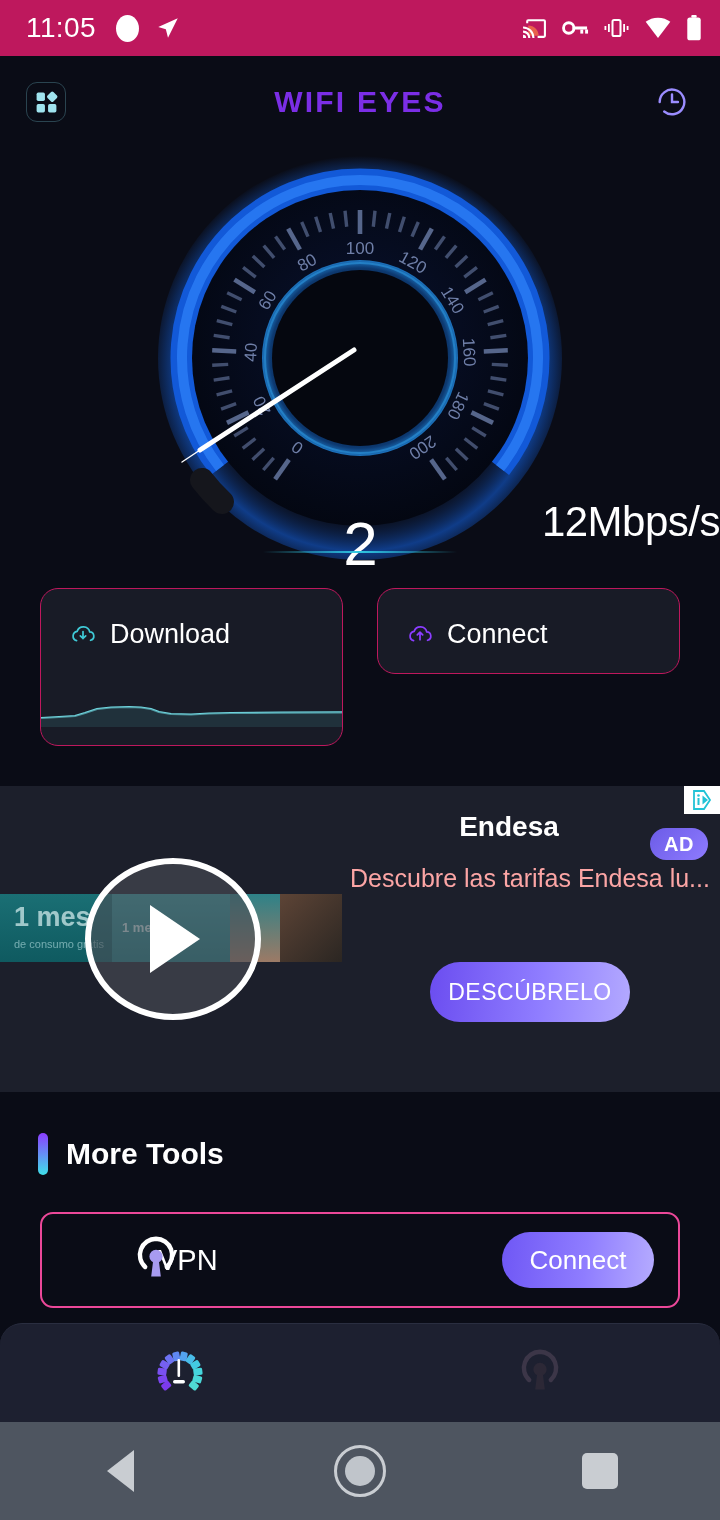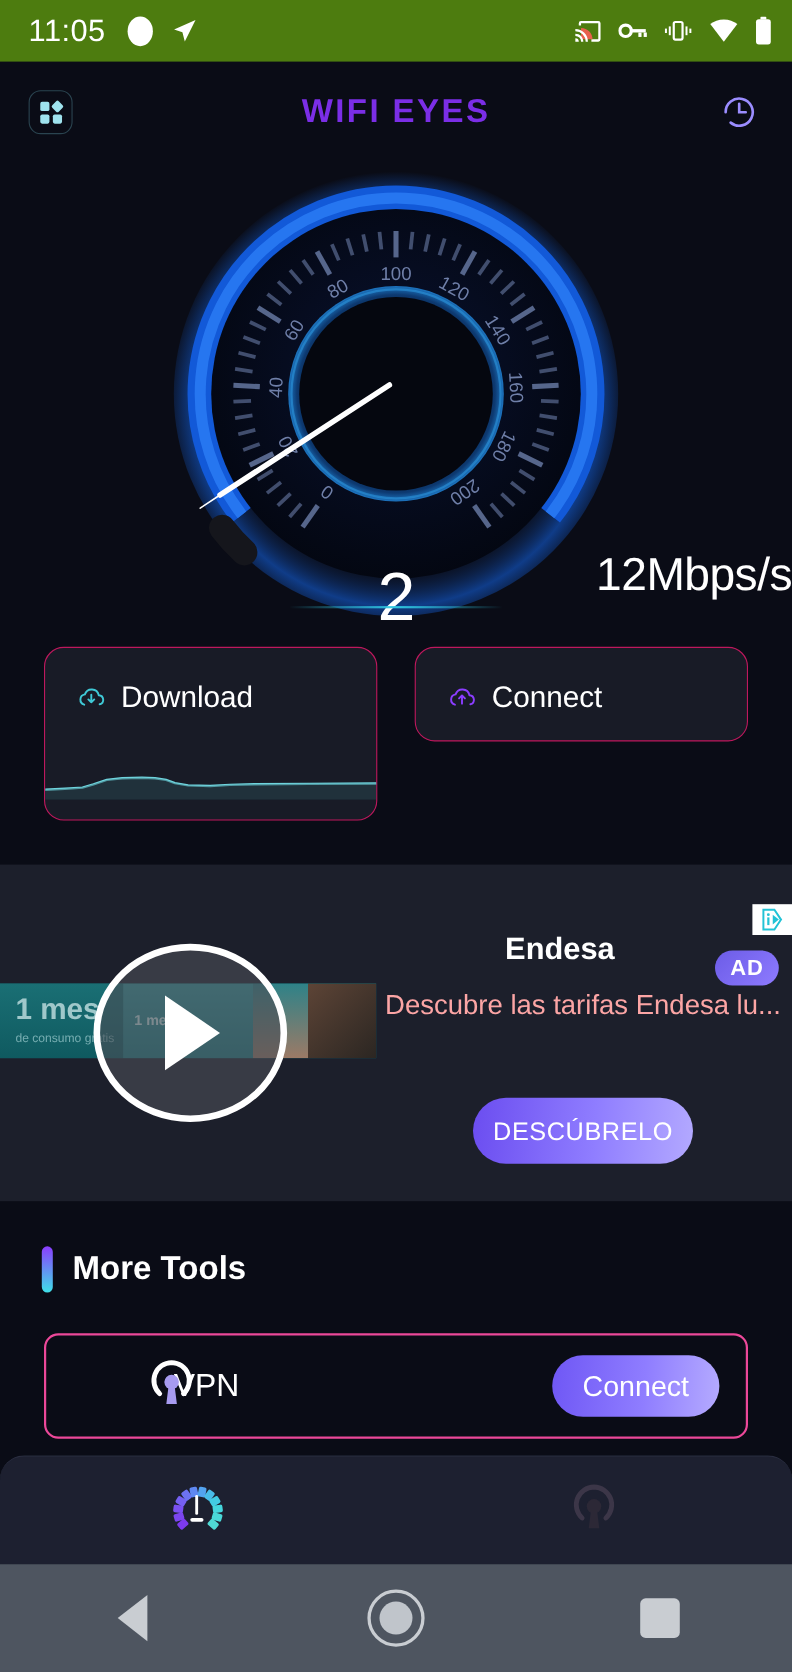--- a/index.html
+++ b/index.html
@@ -7,21 +7,21 @@
     width:720px; height:1520px; overflow:hidden;
     background:#07090f;
     font-family:"Liberation Sans", sans-serif;
     -webkit-font-smoothing:antialiased;
   }
   .phone{ position:relative; width:720px; height:1520px; background:#0a0c16; }
 
   
   .statusbar{
     position:absolute; left:0; top:0; width:720px; height:56px;
-    background:#4d7c0f; display:flex; align-items:center;
+    background:#be185d; display:flex; align-items:center;
     padding:0 18px 0 26px;
   }
   .sb-time{ color:#fff; font-size:28px; font-weight:400; letter-spacing:.4px; }
   .sb-left-icons{ display:flex; align-items:center; gap:16px; margin-left:20px; }
   .sb-dot{ width:23px; height:27px; background:#fff; border-radius:50%; }
   .sb-spacer{ flex:1; }
   .sb-right{ display:flex; align-items:center; gap:14px; }
   .sb-right svg{ display:block; }
 
   
@@ -91,21 +91,21 @@
     background:linear-gradient(135deg,#5d4436,#2b2622); }
   .thumb-t1{ position:absolute; left:14px; top:8px; color:#cfe9ea; font-size:27px; font-weight:700; opacity:.75; }
   .thumb-t2{ position:absolute; left:14px; top:44px; color:#9fcdd0; font-size:11px; opacity:.7; }
   .thumb-t3{ position:absolute; left:122px; top:26px; color:#eafafa; font-size:13px; font-weight:700; opacity:.85; }
   .ad-play{
     position:absolute; left:85px; top:858px; width:176px; height:162px;
     border:6px solid #fff; border-radius:50%;
     background:rgba(75,78,86,.62);
     display:flex; align-items:center; justify-content:center;
   }
-  .ad-right{ position:absolute; left:344px; top:0; width:376px; height:216px;margin-top:36px; }
+  .ad-right{ position:absolute; left:344px; top:0; width:376px; height:216px; }
   .ad-title{ position:absolute; left:0; right:46px; top:25px; text-align:center;
     color:#fff; font-size:28px; font-weight:700; }
   .ad-desc{ position:absolute; left:0; right:4px; top:78px; text-align:center;
     color:#fca5a5; font-size:25px; font-weight:400; white-space:nowrap; }
   .adchoices{
     position:absolute; right:0; top:0; width:36px; height:28px;
     background:#fff; display:flex; align-items:center; justify-content:center;
   }
   .ad-badge{
     position:absolute; right:12px; top:42px; width:58px; height:32px;

